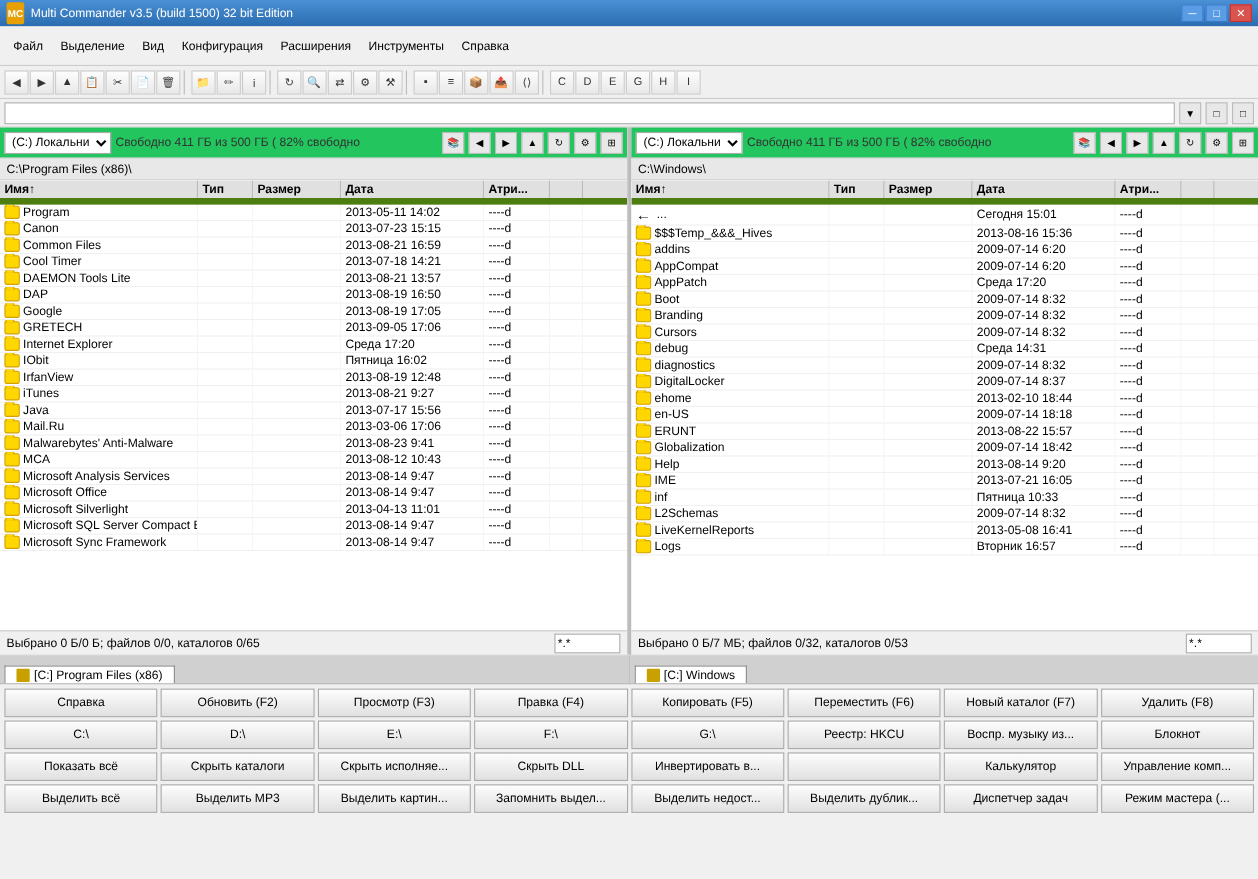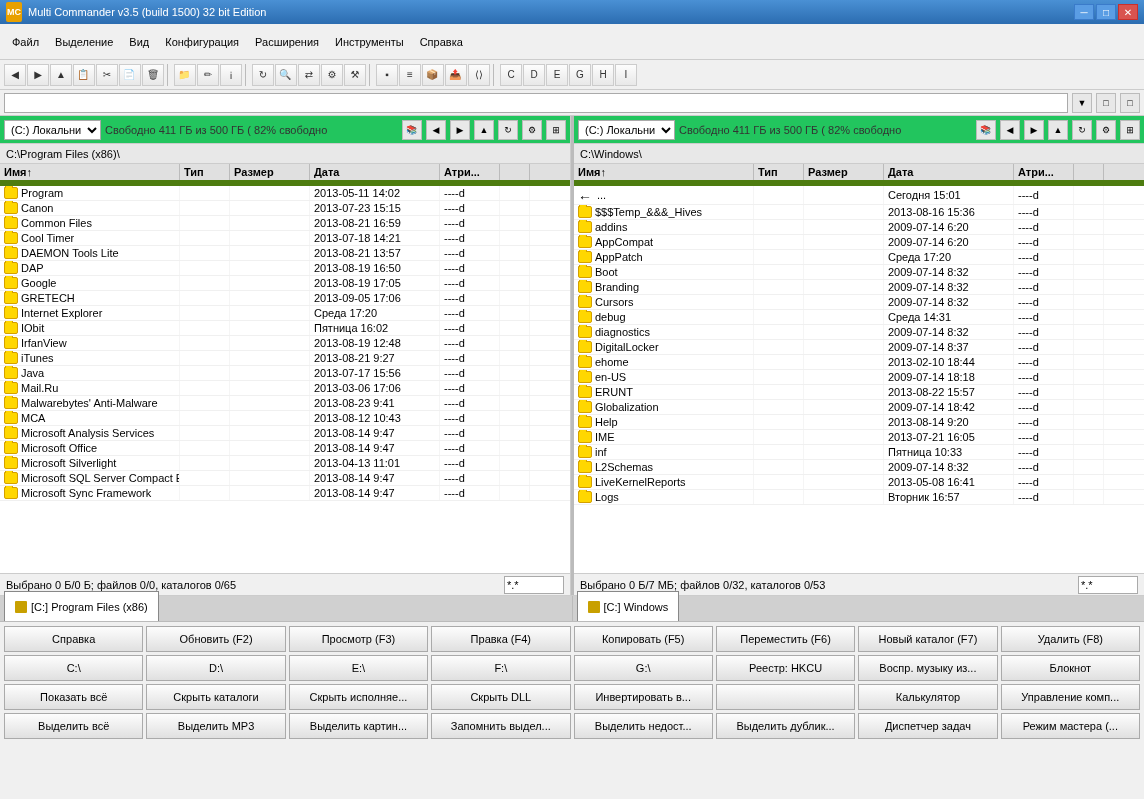--- a/index.html
+++ b/index.html
@@ -228,21 +228,21 @@
     .tab {
       background: #c8c8c8;
       border: 1px solid #aaa;
       border-bottom: none;
       padding: 2px 10px;
       font-size: 11px;
       cursor: pointer;
       display: flex;
       align-items: center;
       gap: 4px;
-      height: 30px;
+      height: 16px;
     }
     .tab.active {
       background: white;
       border-color: #888;
     }
     .tab-icon {
       width: 12px; height: 12px;
       background: #c8a000;
       border-radius: 1px;
     }

